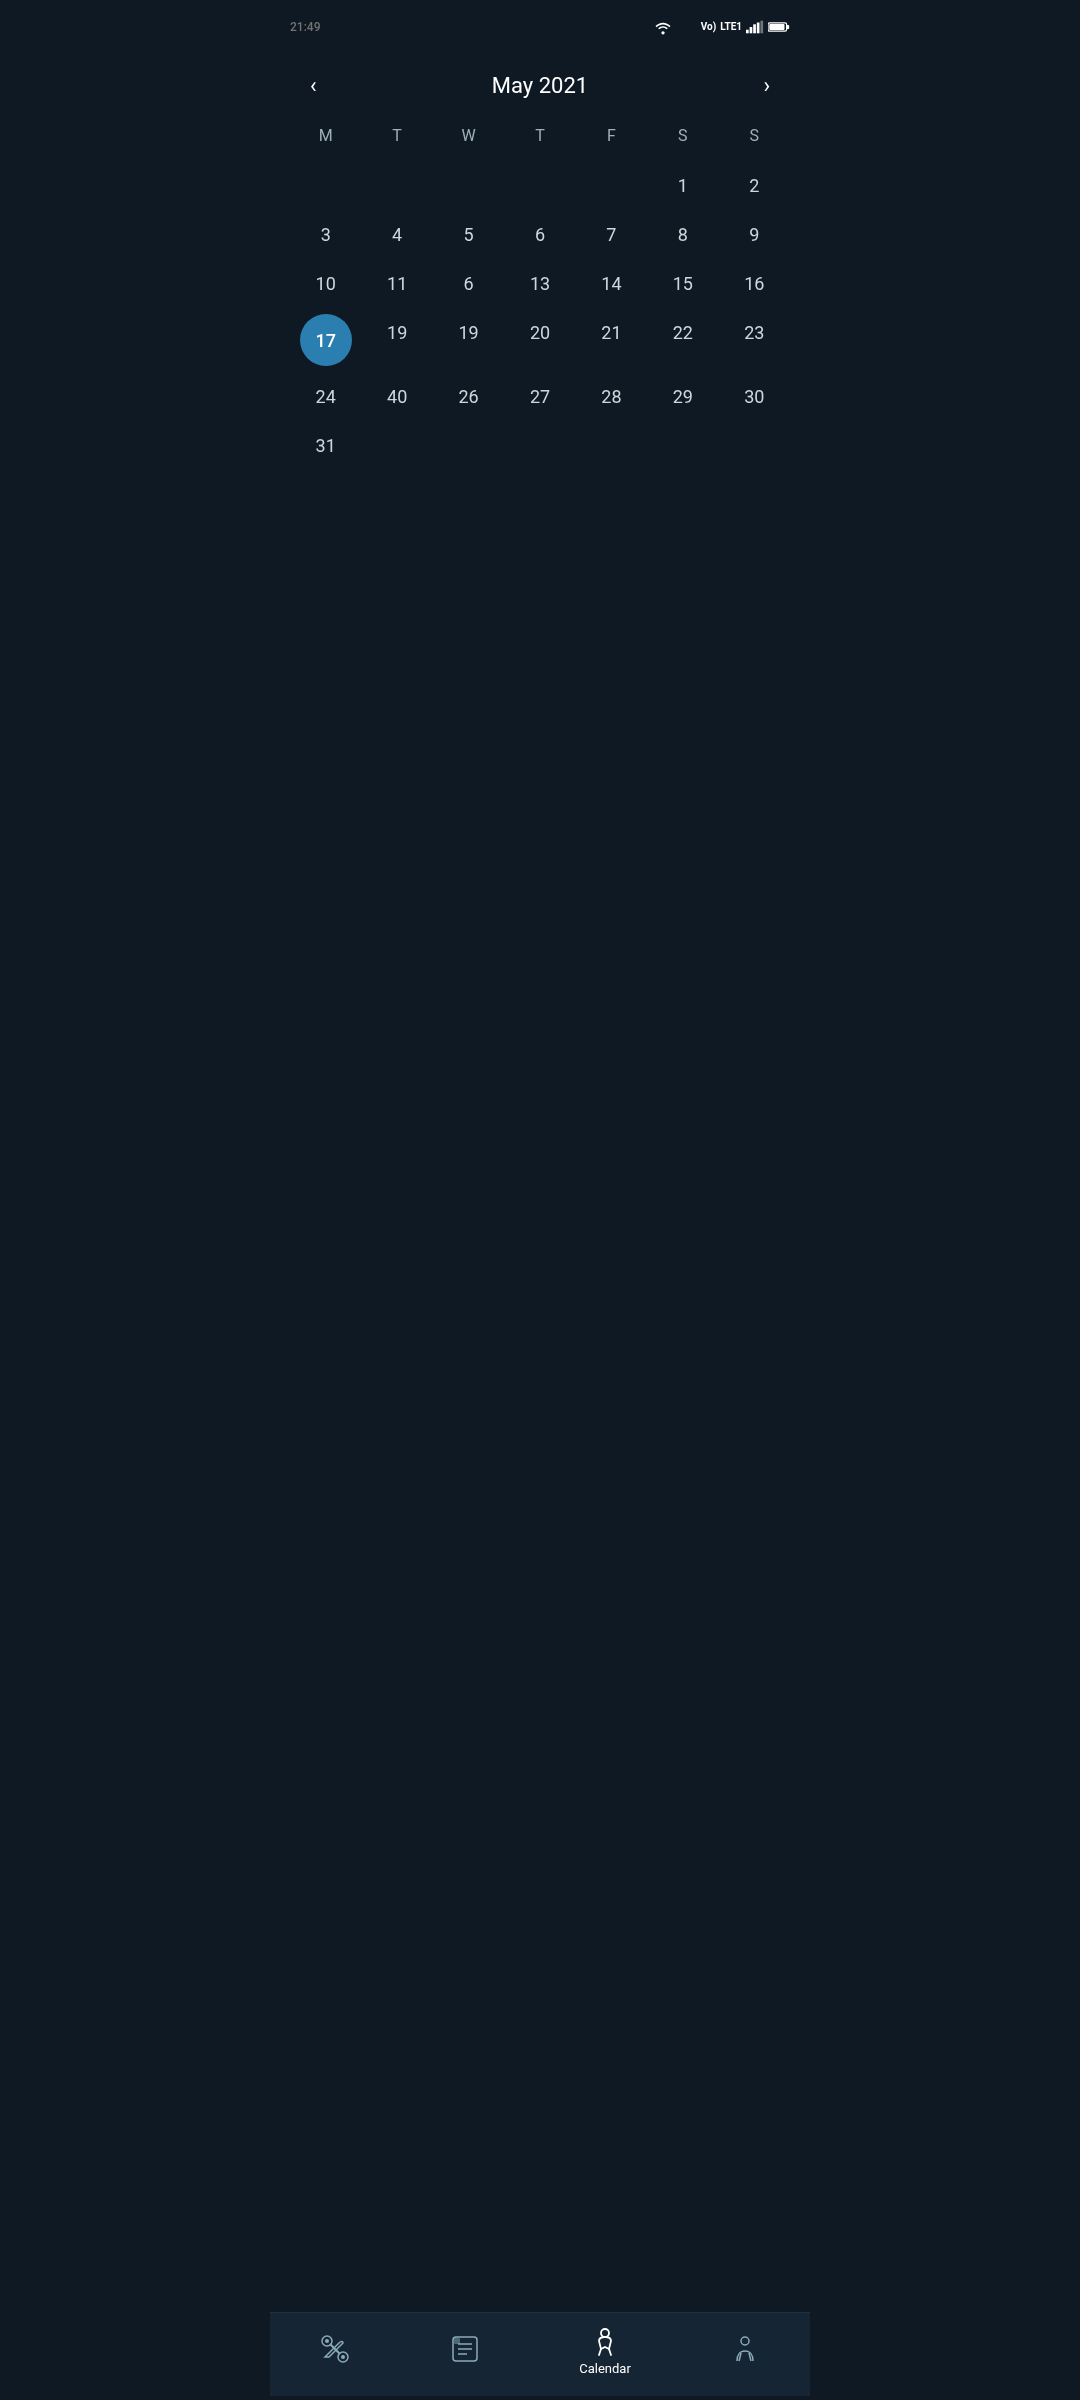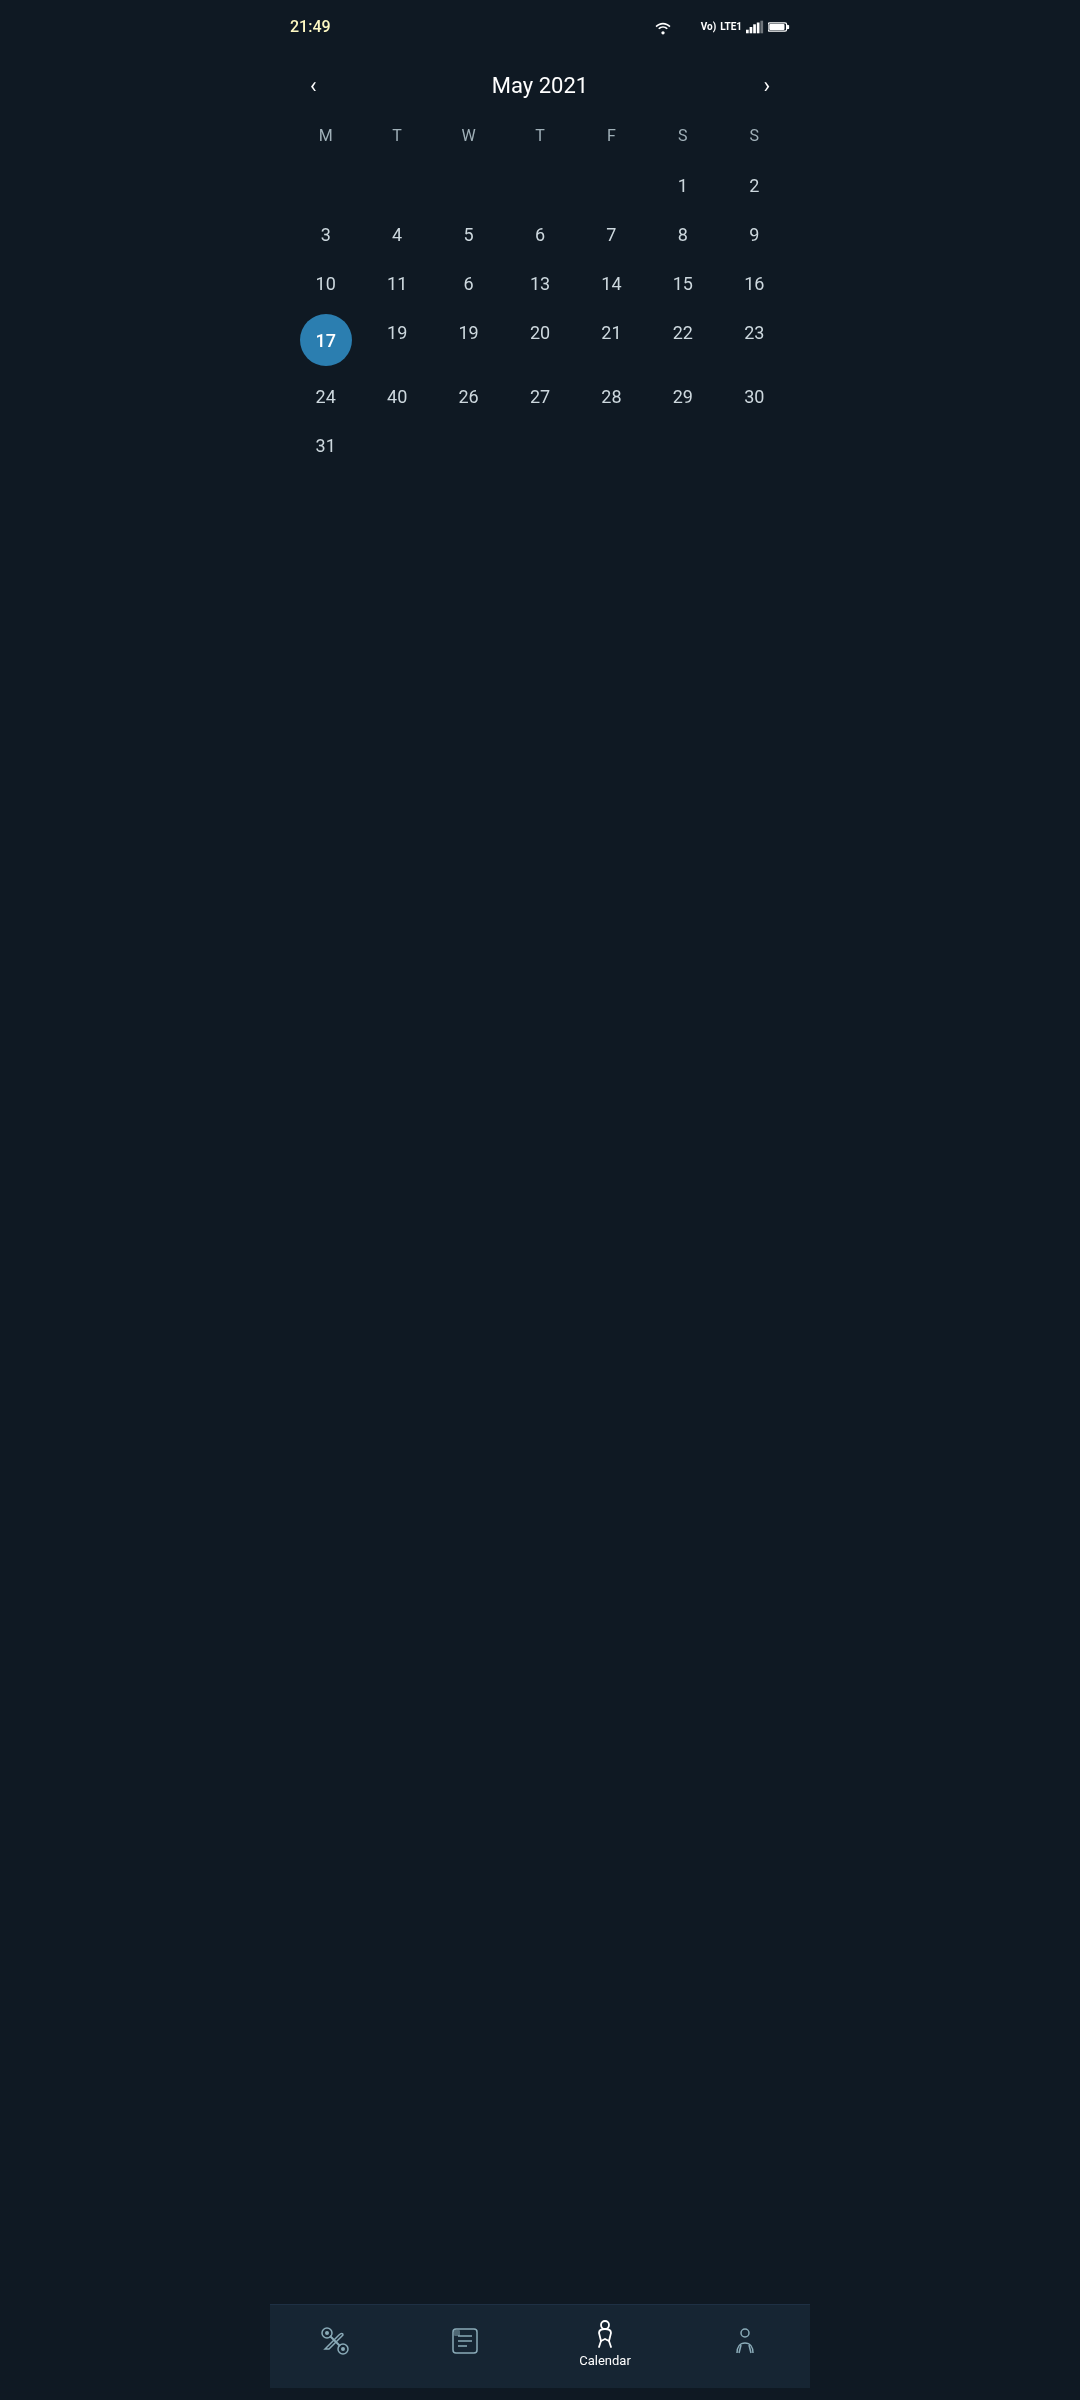--- a/index.html
+++ b/index.html
@@ -23,23 +23,23 @@
     
     .status-bar {
       display: flex;
       justify-content: space-between;
       align-items: center;
       padding: 10px 20px 5px;
       height: 48px;
     }
 
     .status-time {
-      font-size: 16px;
+      font-size: 12px;
       font-weight: 500;
-      color: #fef9c3;
+      color: #737373;
     }
 
     .status-icons {
       display: flex;
       align-items: center;
       gap: 4px;
       color: #ffffff;
       font-size: 12px;
     }
 
@@ -154,21 +154,21 @@
     .workout-name {
       font-size: 26px;
       font-weight: 700;
       font-style: italic;
       color: #3a9fd6;
     }
 
     
     .bottom-nav {
       position: fixed;
-      bottom: 12px;
+      bottom: 4px;
       left: 50%;
       transform: translateX(-50%);
       width: 100%;
       max-width: 540px;
       background-color: #162533;
       display: flex;
       justify-content: space-around;
       align-items: center;
       padding: 12px 0 20px;
       border-top: 1px solid #1e3044;

